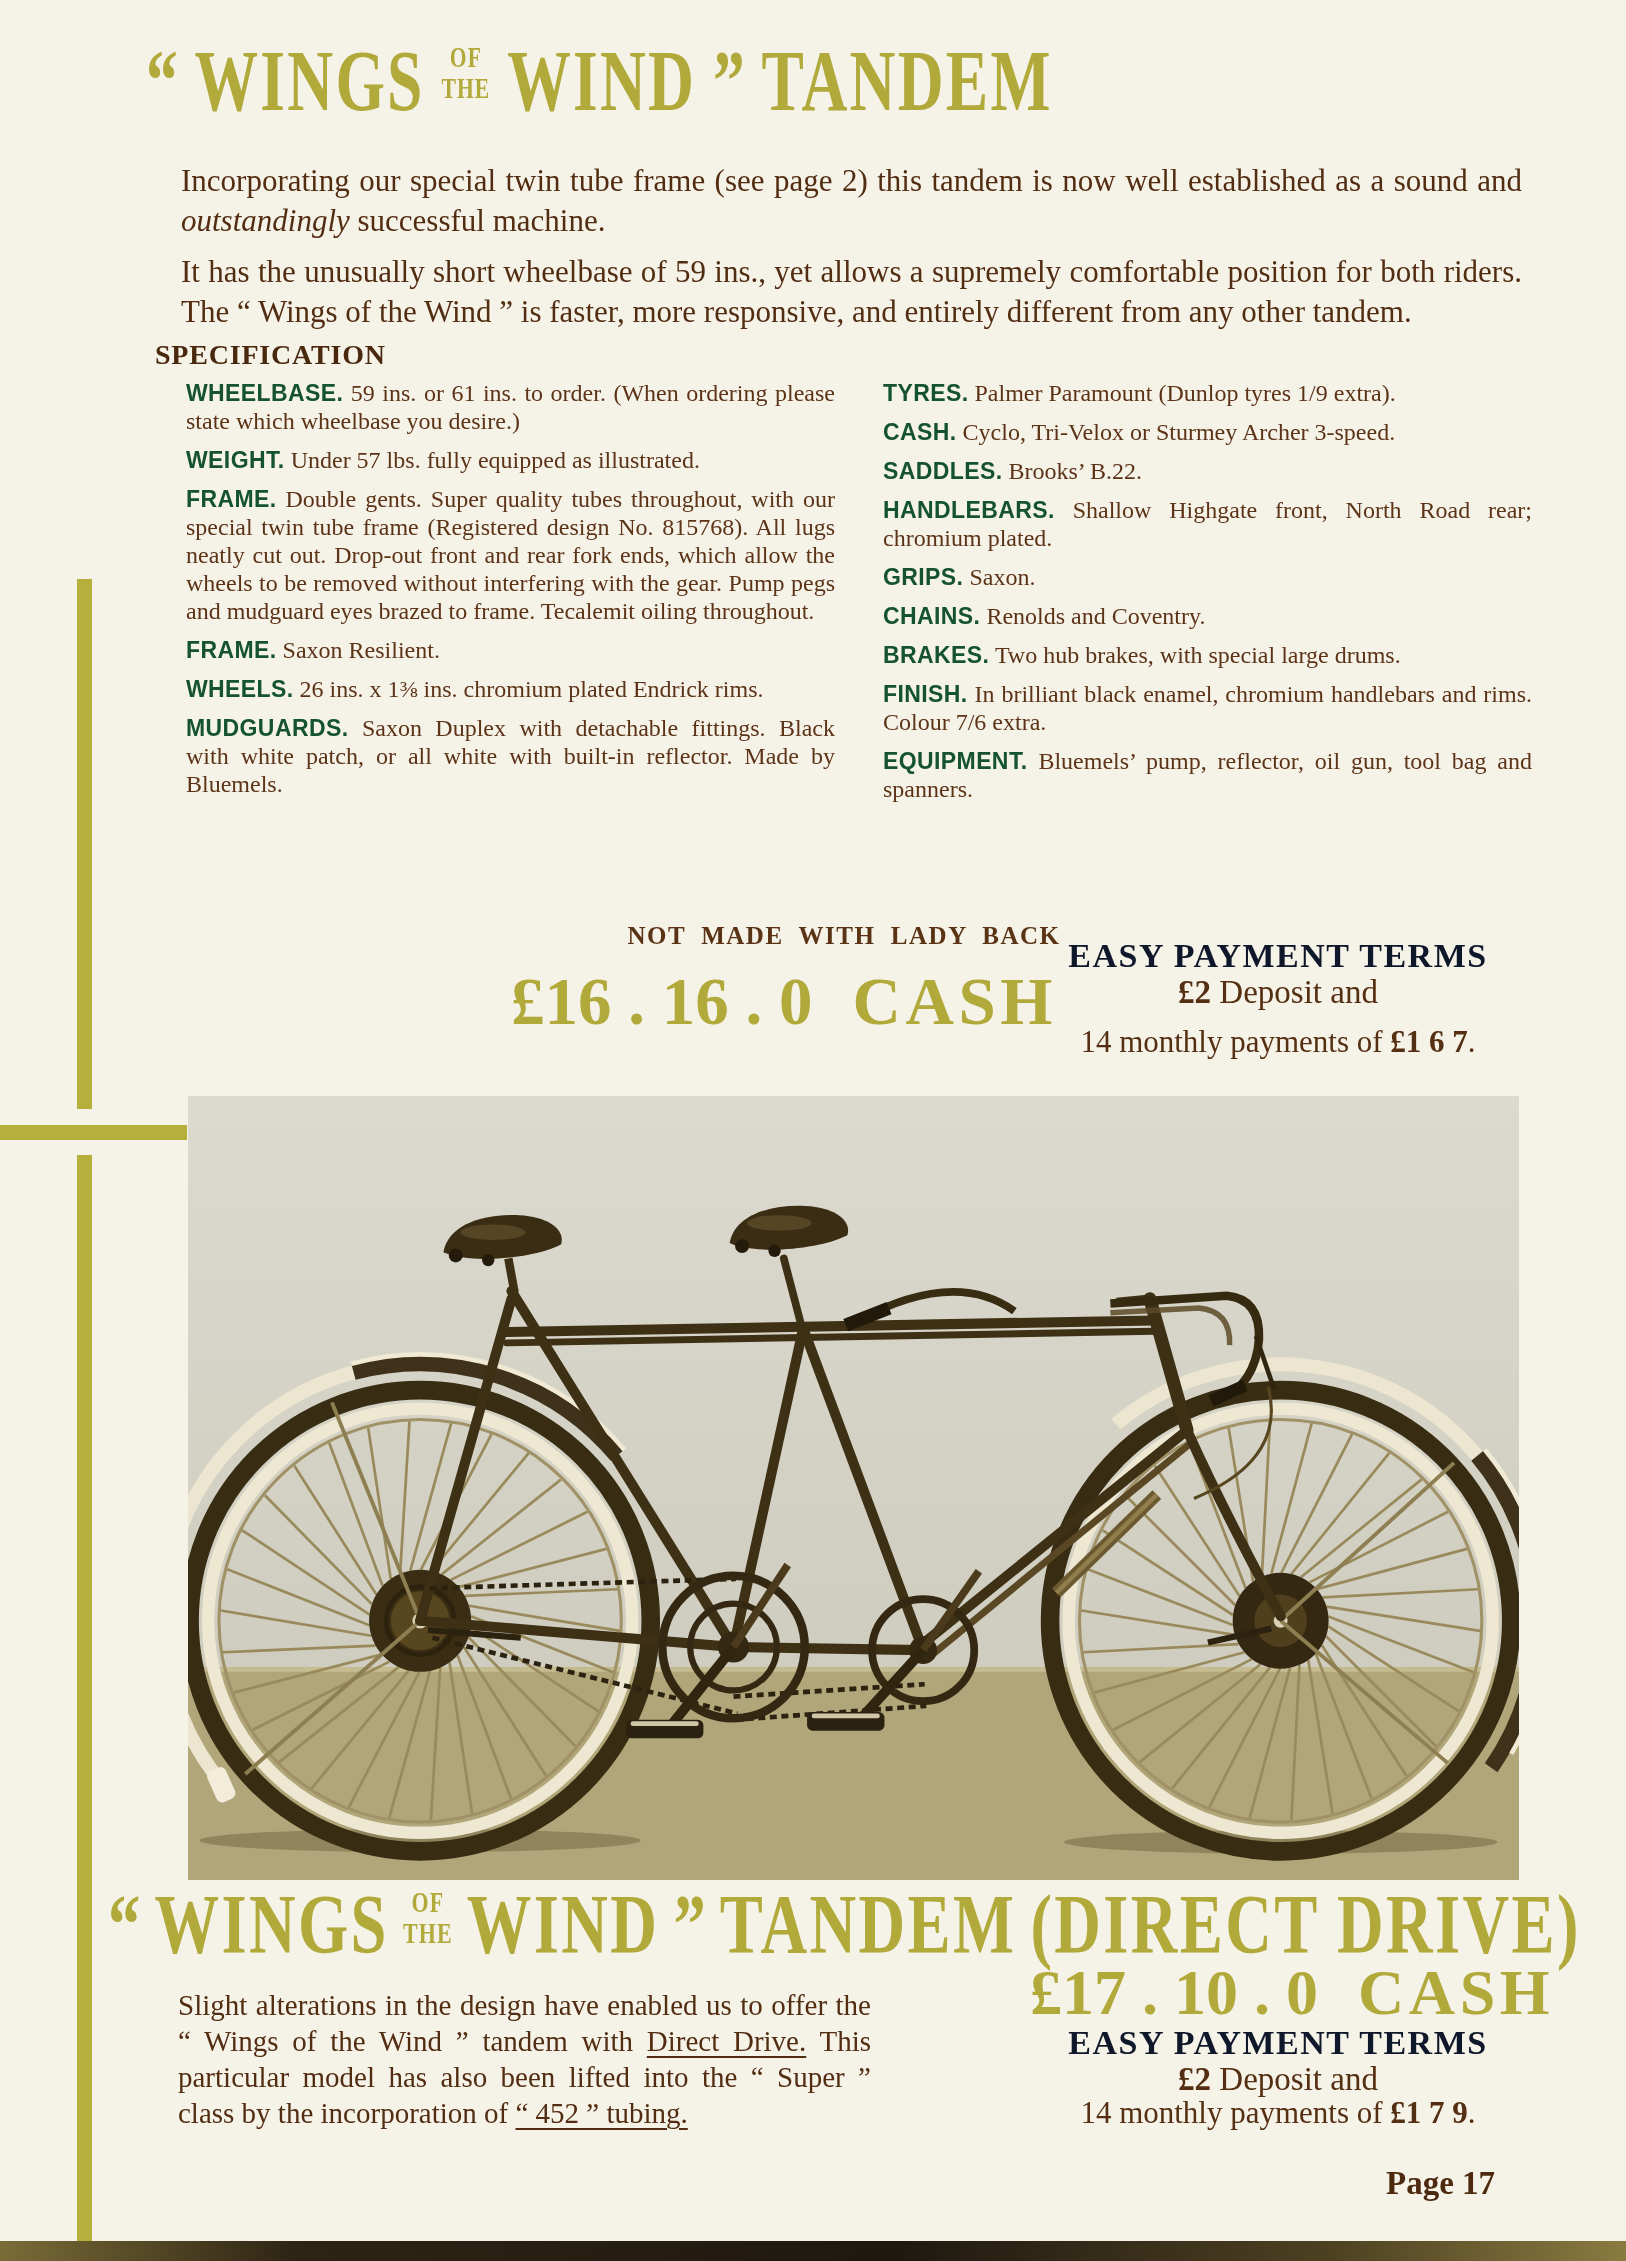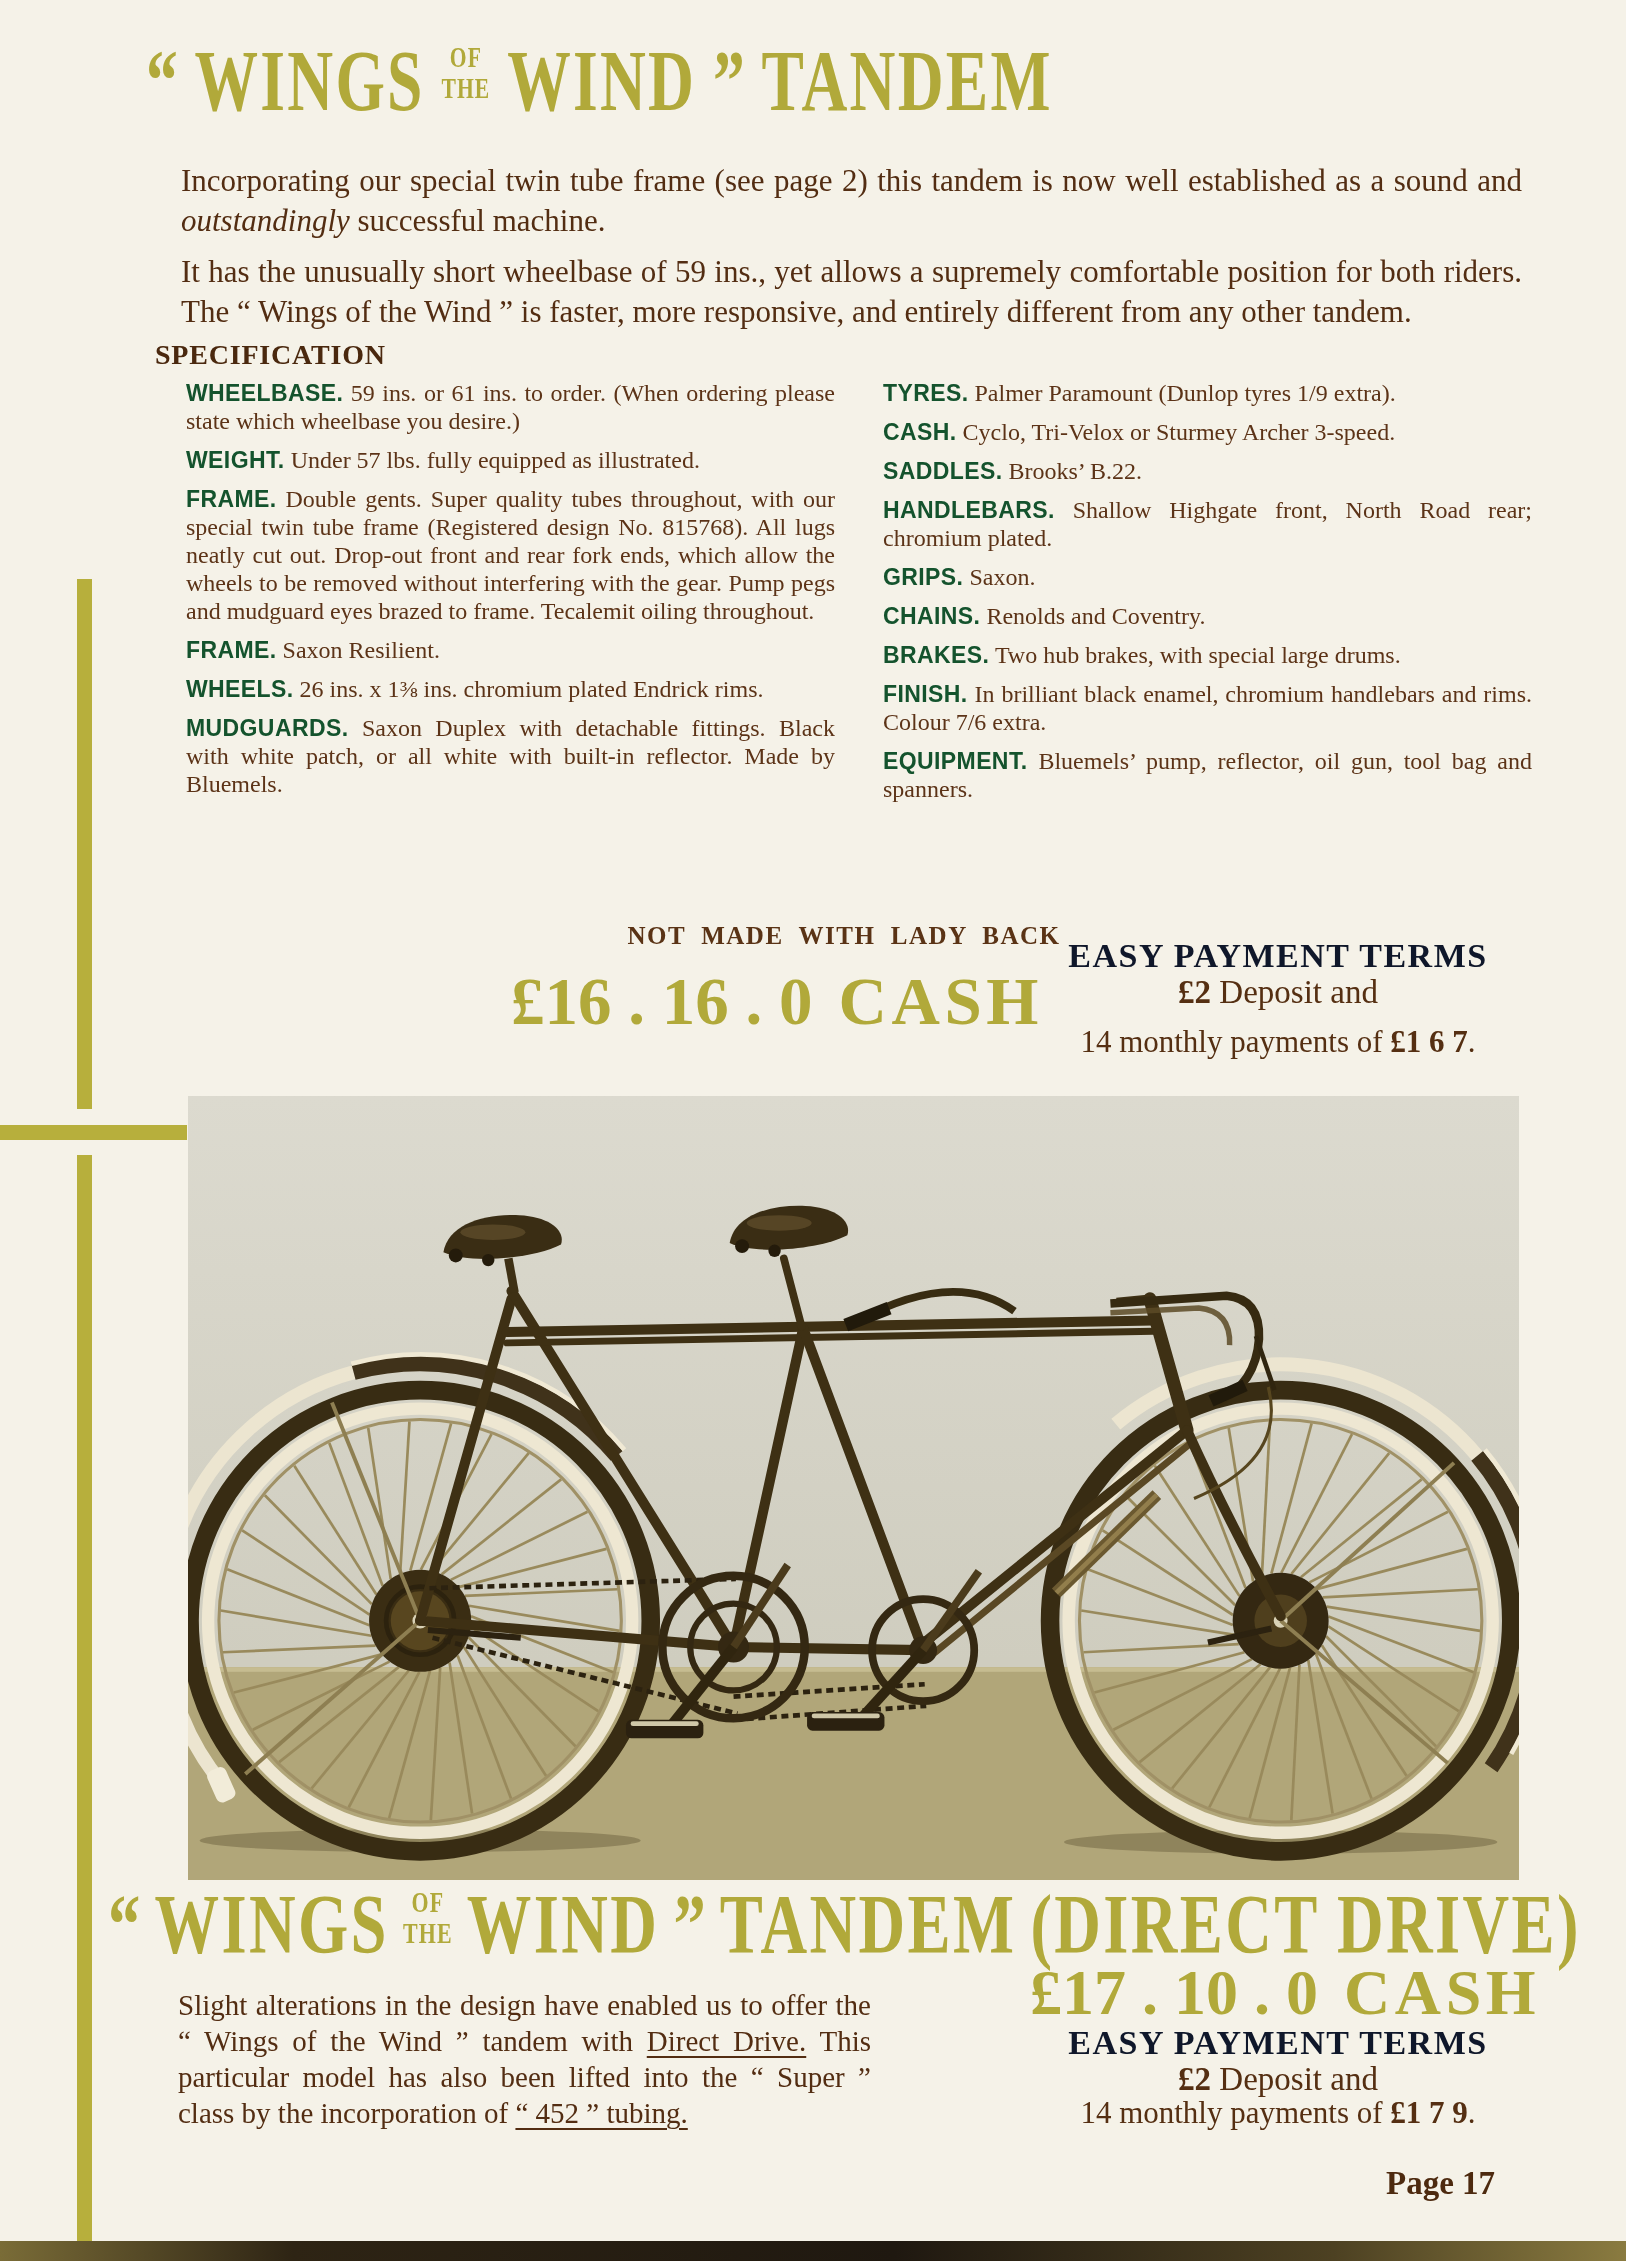--- a/index.html
+++ b/index.html
@@ -33,21 +33,21 @@
   .spec-item{text-align:justify;margin-bottom:11px;font-size:24px;line-height:28px;color:#5c3317;}
   .spec-item .lead{font-family:"Liberation Sans",sans-serif;font-weight:bold;
     font-size:23px;color:#14532d;letter-spacing:0.4px;}
 
   
   #lady-back-note{left:186px;top:922px;width:1316px;text-align:center;
     font-size:25px;font-weight:bold;color:#5a3315;letter-spacing:1.5px;word-spacing:7.7px;}
   .price-row{color:#b1a93a;font-weight:bold;white-space:nowrap;line-height:1;}
   #price-top{left:511px;top:968px;font-size:67px;}
   #price-dd{left:1030px;top:1961px;font-size:64px;}
-  .price-row .cash{margin-left:26px;letter-spacing:4.6px;}
+  .price-row .cash{margin-left:40px;letter-spacing:4.6px;}
   .terms-line{white-space:nowrap;color:#552f12;text-align:center;line-height:1;}
   .terms-h{font-weight:bold;letter-spacing:1.5px;color:#0f172a;}
   .terms-b{font-weight:bold;}
 
   #terms1-h{left:999px;top:939px;width:558px;font-size:34px;}
   #terms1-l2{left:999px;top:976px;width:558px;font-size:33px;}
   #terms1-l3{left:968px;top:1010px;width:620px;font-size:31px;margin-top:16px;}
   #terms2-h{left:999px;top:2026px;width:558px;font-size:34px;}
   #terms2-l2{left:999px;top:2063px;width:558px;font-size:33px;}
   #terms2-l3{left:968px;top:2097px;width:620px;font-size:31px;}

